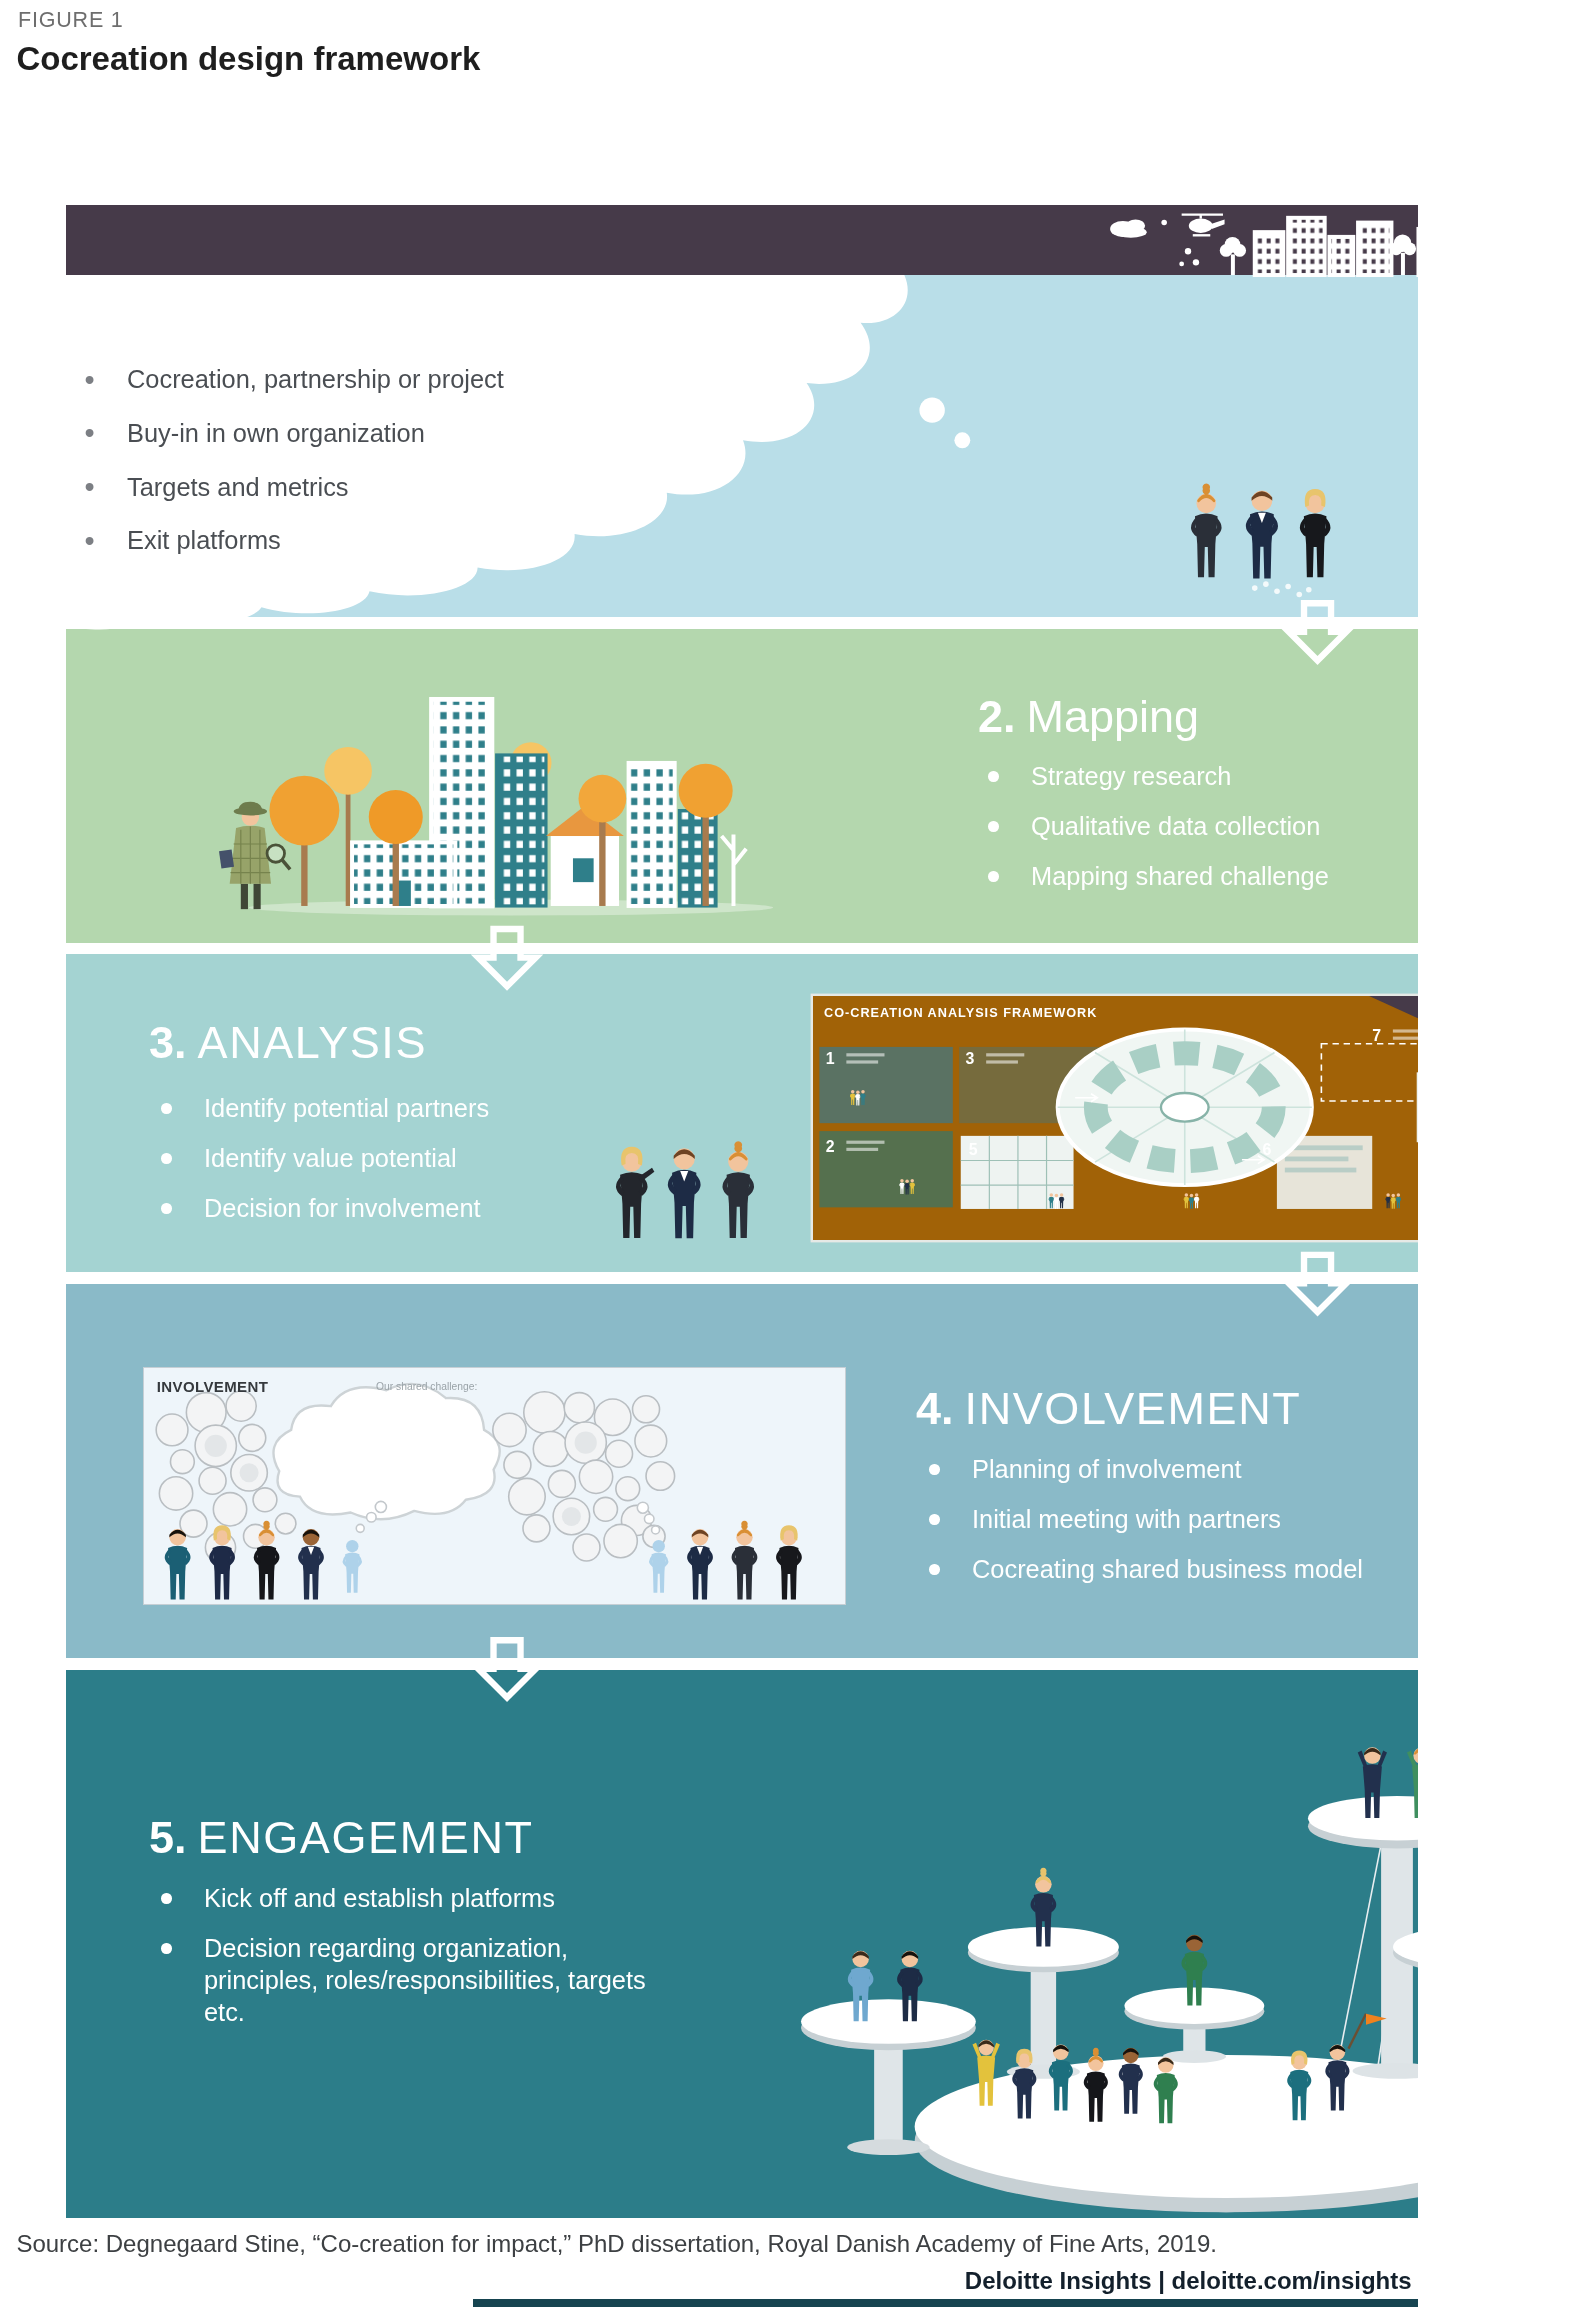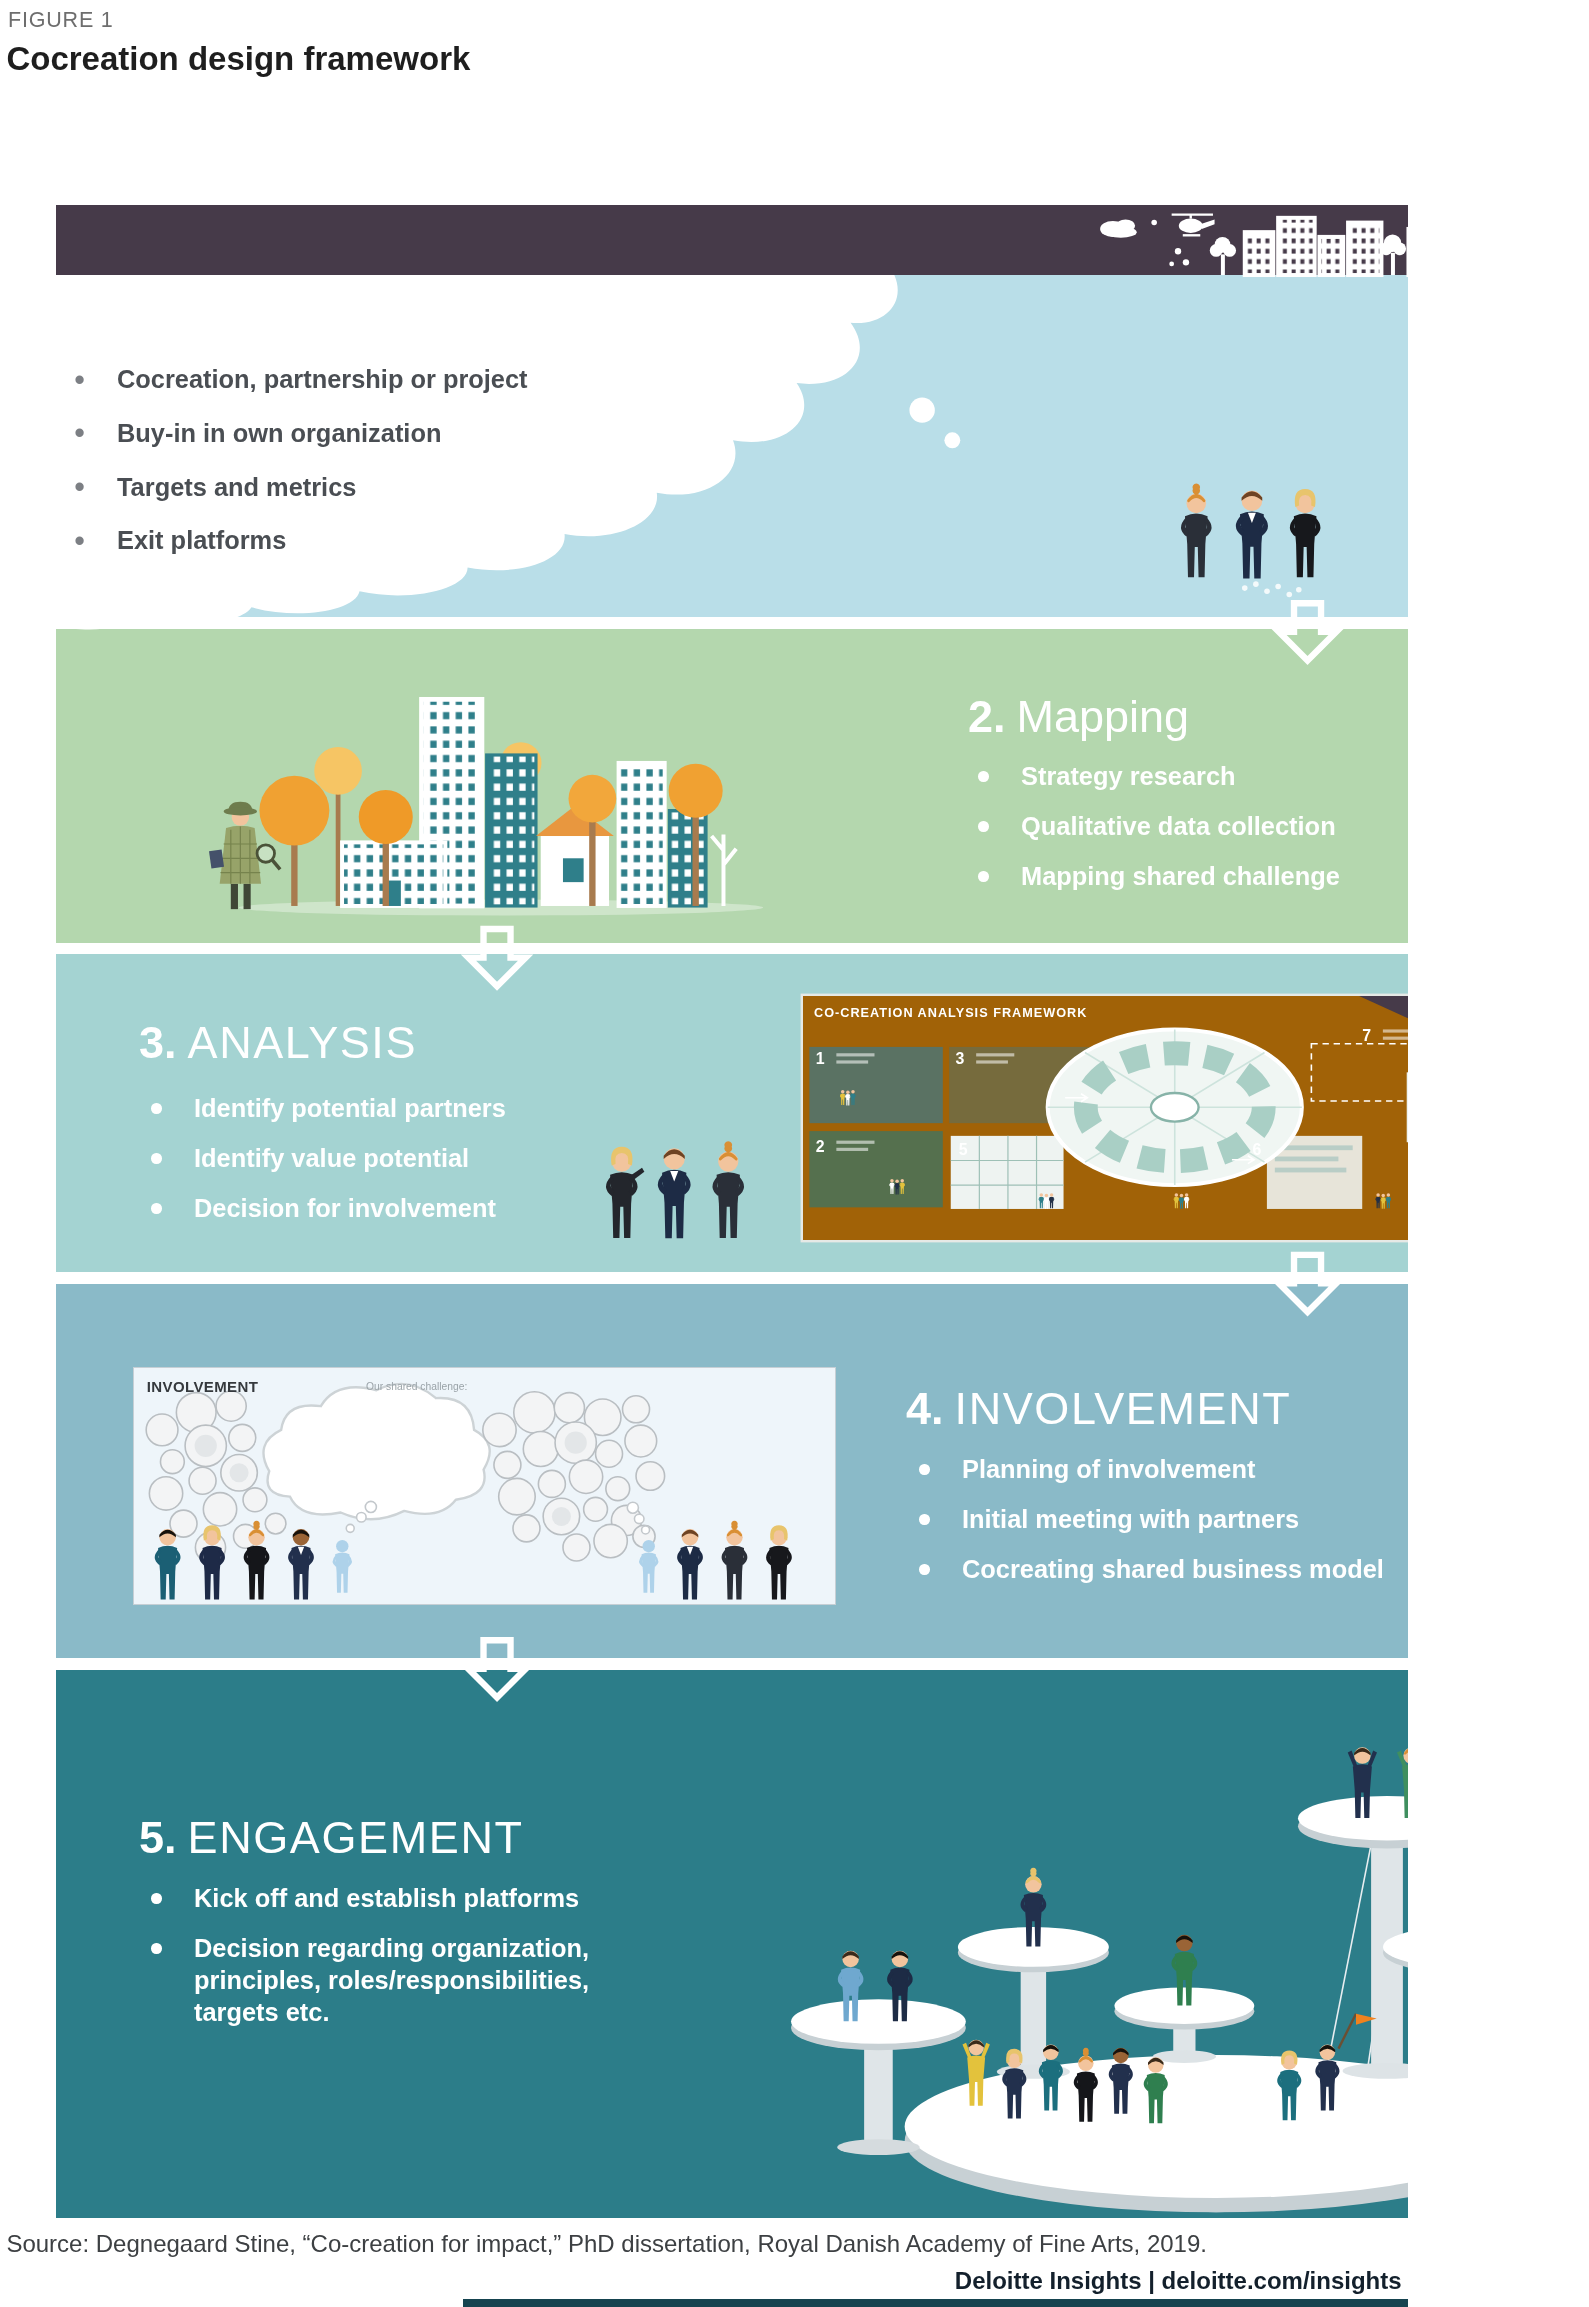--- a/index.html
+++ b/index.html
@@ -1,36 +1,36 @@
 <!DOCTYPE html>
 <html style="font-size:12.7px"><head>
 <meta charset="utf-8">
 <style>
   html,body{margin:0;padding:0;background:#fff;}
   .page{position:relative;width:1408px;height:2307px;background:#fff;overflow:hidden;
-        font-family:"Liberation Sans",sans-serif;}
+        font-family:"Liberation Sans",sans-serif;margin-left:10px;}
   .fig-label{position:absolute;left:8px;top:8px;font-size:21.5px;color:#6e6e6e;letter-spacing:0.8px;}
   .doc-title{position:absolute;left:6.4px;top:40px;font-size:33px;font-weight:bold;color:#1e1e1e;text-align:center;}
   .doc-subtitle{position:absolute;left:6.4px;top:102px;font-size:25.4px;color:#2e2e2e;}
   .graphic{position:absolute;left:56px;top:205px;width:1478px;height:2015px;}
   .band{position:absolute;left:0;width:100%;z-index:1;}
   .band-top{top:0;height:70px;background:#463a49;}
   .band-1{top:70px;height:342px;background:#b9dee8;}
   .band-2{top:424px;height:314px;background:#b4d7ae;}
   .band-3{top:749px;height:318px;background:#a4d3d2;}
   .band-4{top:1079px;height:374px;background:#8abac8;}
   .band-5{top:1465px;height:548px;background:#2c7d89;}
   .decor{position:absolute;left:0;top:0;z-index:3;pointer-events:none;}
   .stage-h{position:absolute;z-index:5;font-size:45px;white-space:nowrap;}
   .stage-h .num{font-weight:bold;margin-right:11px;}
   .stage-h .nm{font-weight:300;letter-spacing:1.6px;}
   .h-dark .num{color:#46484c;}
   .h-dark .nm{color:#8a8c90;letter-spacing:0;}
   .h-light{color:#fff;}
-  .blist{position:absolute;z-index:5;list-style:none;margin:0;padding:0;font-weight:bold;}
+  .blist{position:absolute;z-index:5;list-style:none;margin:0;padding:0;}
   .blist li{position:relative;padding-left:49px;font-size:25.4px;line-height:1.25;}
   .b-dark li{color:#4a4e53;margin-bottom:22px;}
   .b-dark li::before{content:"•";position:absolute;left:6.4px;top:-2.4px;color:#7c7f84;font-size:29px;}
   .b-light li{color:#fff;margin-bottom:18.3px;}
   .b-light li::before{content:"";position:absolute;left:6.4px;top:10.3px;width:10.3px;height:10.3px;border-radius:50%;background:#fff;}
   .poster{position:absolute;z-index:4;}
   .poster svg{position:absolute;left:0;top:0;}
   .poster-analysis{left:747px;top:791px;width:703px;height:244px;background:#a16207;box-shadow:0 0 0 2.4px #e6e9e6;}
   .pa-title{position:absolute;left:11px;top:9.5px;z-index:2;color:#fff;font-weight:bold;font-size:12.7px;letter-spacing:1px;}
   .poster-involve{left:77px;top:1162px;width:703px;height:238px;background:#eef5fa;border:1.6px solid #c6cfd5;box-sizing:border-box;}

